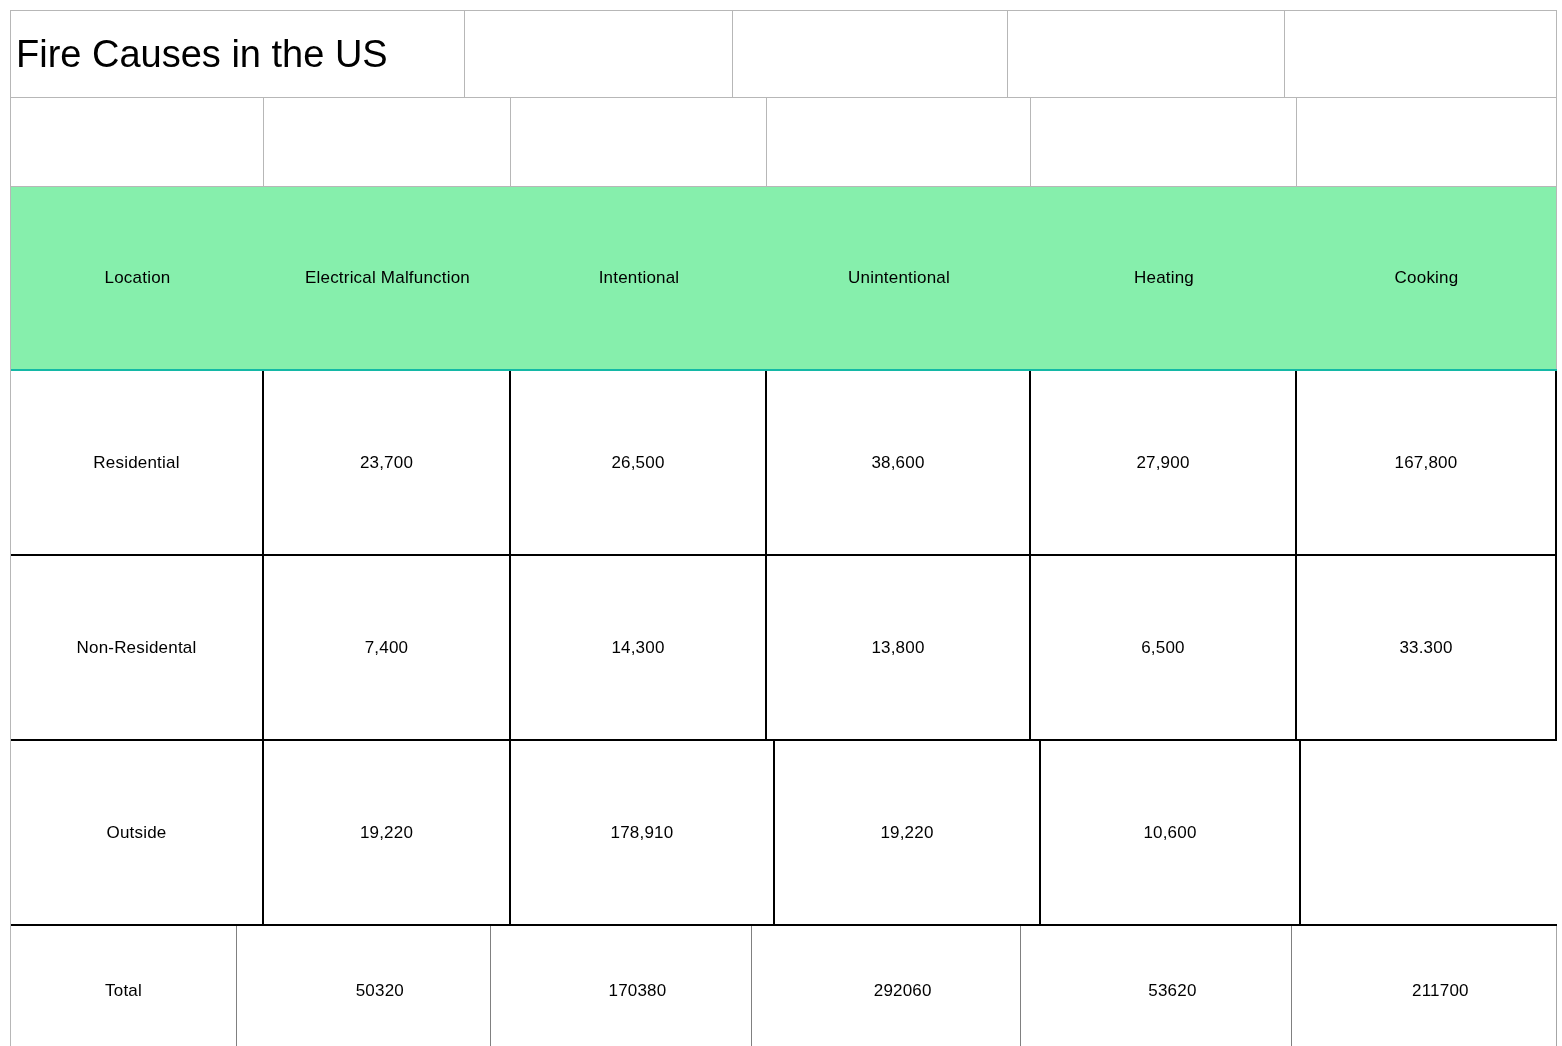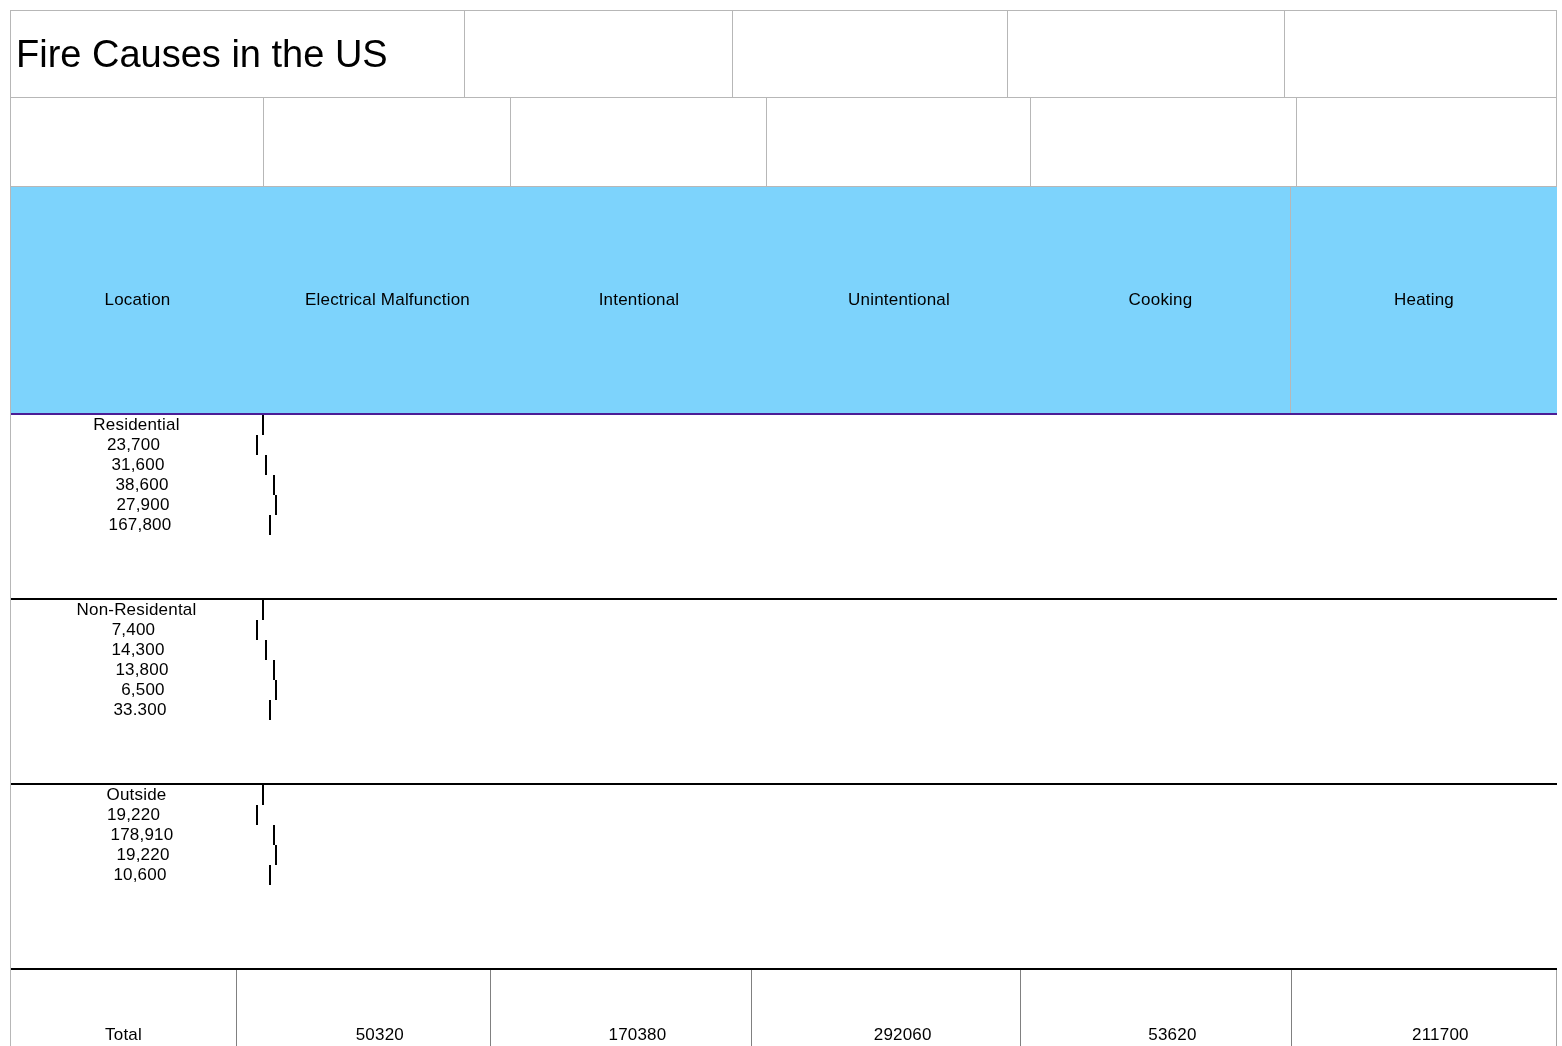--- a/index.html
+++ b/index.html
@@ -24,26 +24,26 @@
   
   .row-title{height:87px;border-bottom:1px solid #b7b7b7;gap:36px;}
   .row-title .cell{border-right:1px solid #b7b7b7;}
   .title-cell{justify-content:flex-start;padding-left:5px;font-size:38px;letter-spacing:0;}
 
   
   .row-empty{height:89px;border-bottom:1px solid #b7b7b7;}
   .row-empty .cell{border-right:1px solid #b7b7b7;}
 
   
-  .row-header{height:228px;border-bottom:2px solid #4c1d95;background:#7dd3fc;}
+  .row-header{height:184px;border-bottom:2px solid #14b8a6;background:#86efac;}
   .row-header .cell{border-right:none;}
   .row-header .cell.last{border-right:1px solid #b7b7b7;}
 
   
-  .row-data{height:185px;border-bottom:2px solid #000;flex-direction:column;}
+  .row-data{height:185px;border-bottom:2px solid #000;}
   .row-data .cell{border-right:2px solid #000;}
   .row-data .cell.last{border-right:2px solid #000;}
 
   
   .row-total{height:134px;border-bottom:4px solid #22c55e;gap:33px;}
   .row-total .cell{border-right:1px solid #808080;}
   .row-total .cell.last{border-right:1px solid #a6a6a6;}
 
   
   .row-sliver{height:13px;}
@@ -80,37 +80,37 @@
     </div>
     <div class="cell c1">
       <span>Electrical Malfunction</span>
     </div>
     <div class="cell c2">
       <span>Intentional</span>
     </div>
     <div class="cell c3">
       <span>Unintentional</span>
     </div>
+    <div class="cell c4">
+      <span>Heating</span>
+    </div>
     <div class="cell c5 last">
       <span>Cooking</span>
-    </div>
-    <div class="cell c4">
-      <span>Heating</span>
     </div>
   </div>
 
   <div class="row row-data">
     <div class="cell c0">
       <span>Residential</span>
     </div>
     <div class="cell c1">
       <span>23,700</span>
     </div>
     <div class="cell c2">
-      <span>31,600</span>
+      <span>26,500</span>
     </div>
     <div class="cell c3">
       <span>38,600</span>
     </div>
     <div class="cell c4">
       <span>27,900</span>
     </div>
     <div class="cell c5 last">
       <span>167,800</span>
     </div>

